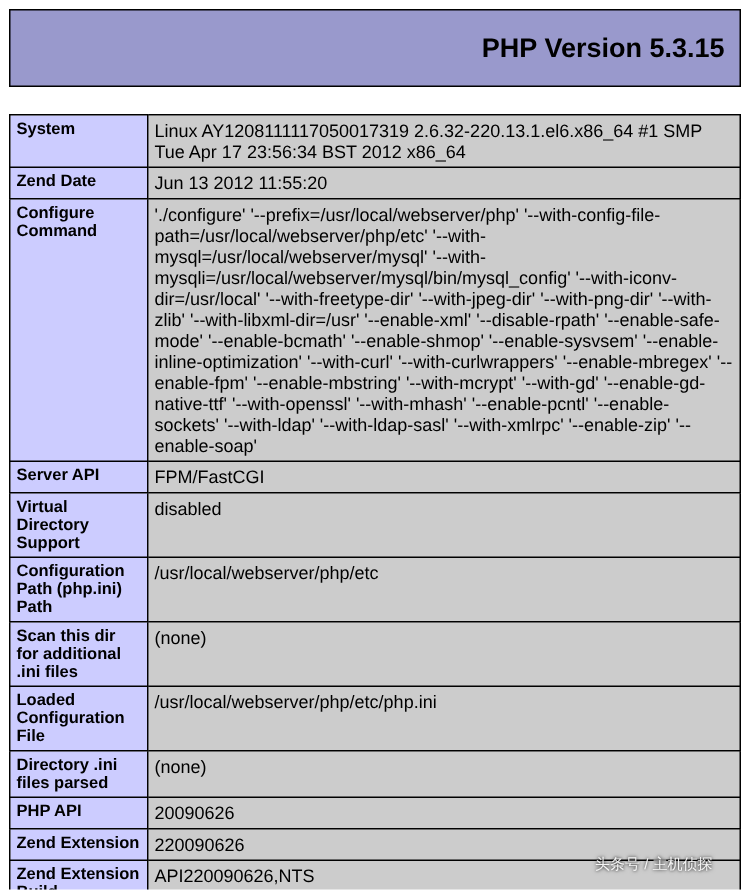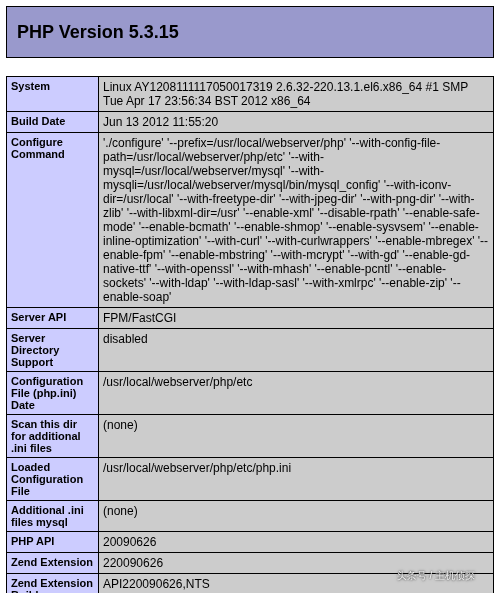--- a/index.html
+++ b/index.html
@@ -12,21 +12,21 @@
     color: #000;
     overflow: hidden;
   }
   .page { padding: 6px 6px 0 6px; }
   .header {
     background: #9999cc;
     border: 1px solid #000;
     padding: 6px 10px;
     display: flex;
     align-items: center;
-    justify-content: space-between;
+    justify-content: flex-end;
     height: 52px;
   }
   .header h1 {
     margin: 0;
     font-size: 18px;
     font-weight: bold;
     font-family: Arial, sans-serif;
     color: #000;
   }
   .logo-wrap { display: flex; align-items: center; }
@@ -78,49 +78,49 @@
 
   <div class="spacer"></div>
 
   <table class="info">
     <tbody id="rows">
         <tr>
           <td class="k">System</td>
           <td class="v">Linux AY1208111117050017319 2.6.32-220.13.1.el6.x86_64 #1 SMP Tue Apr 17 23:56:34 BST 2012 x86_64</td>
         </tr>
         <tr>
-          <td class="k">Build Date</td>
+          <td class="k">Zend Date</td>
           <td class="v">Jun 13 2012 11:55:20</td>
         </tr>
         <tr>
           <td class="k">Configure Command</td>
           <td class="v">'./configure' '--prefix=/usr/local/webserver/php' '--with-config-file-path=/usr/local/webserver/php/etc' '--with-mysql=/usr/local/webserver/mysql' '--with-mysqli=/usr/local/webserver/mysql/bin/mysql_config' '--with-iconv-dir=/usr/local' '--with-freetype-dir' '--with-jpeg-dir' '--with-png-dir' '--with-zlib' '--with-libxml-dir=/usr' '--enable-xml' '--disable-rpath' '--enable-safe-mode' '--enable-bcmath' '--enable-shmop' '--enable-sysvsem' '--enable-inline-optimization' '--with-curl' '--with-curlwrappers' '--enable-mbregex' '--enable-fpm' '--enable-mbstring' '--with-mcrypt' '--with-gd' '--enable-gd-native-ttf' '--with-openssl' '--with-mhash' '--enable-pcntl' '--enable-sockets' '--with-ldap' '--with-ldap-sasl' '--with-xmlrpc' '--enable-zip' '--enable-soap'</td>
         </tr>
         <tr>
           <td class="k">Server API</td>
           <td class="v">FPM/FastCGI</td>
         </tr>
         <tr>
-          <td class="k">Server Directory Support</td>
+          <td class="k">Virtual Directory Support</td>
           <td class="v">disabled</td>
         </tr>
         <tr>
-          <td class="k">Configuration File (php.ini) Date</td>
+          <td class="k">Configuration Path (php.ini) Path</td>
           <td class="v">/usr/local/webserver/php/etc</td>
         </tr>
         <tr>
           <td class="k">Scan this dir for additional .ini files</td>
           <td class="v">(none)</td>
         </tr>
         <tr>
           <td class="k">Loaded Configuration File</td>
           <td class="v">/usr/local/webserver/php/etc/php.ini</td>
         </tr>
         <tr>
-          <td class="k">Additional .ini files mysql</td>
+          <td class="k">Directory .ini files parsed</td>
           <td class="v">(none)</td>
         </tr>
         <tr>
           <td class="k">PHP API</td>
           <td class="v">20090626</td>
         </tr>
         <tr>
           <td class="k">Zend Extension</td>
           <td class="v">220090626</td>
         </tr>

